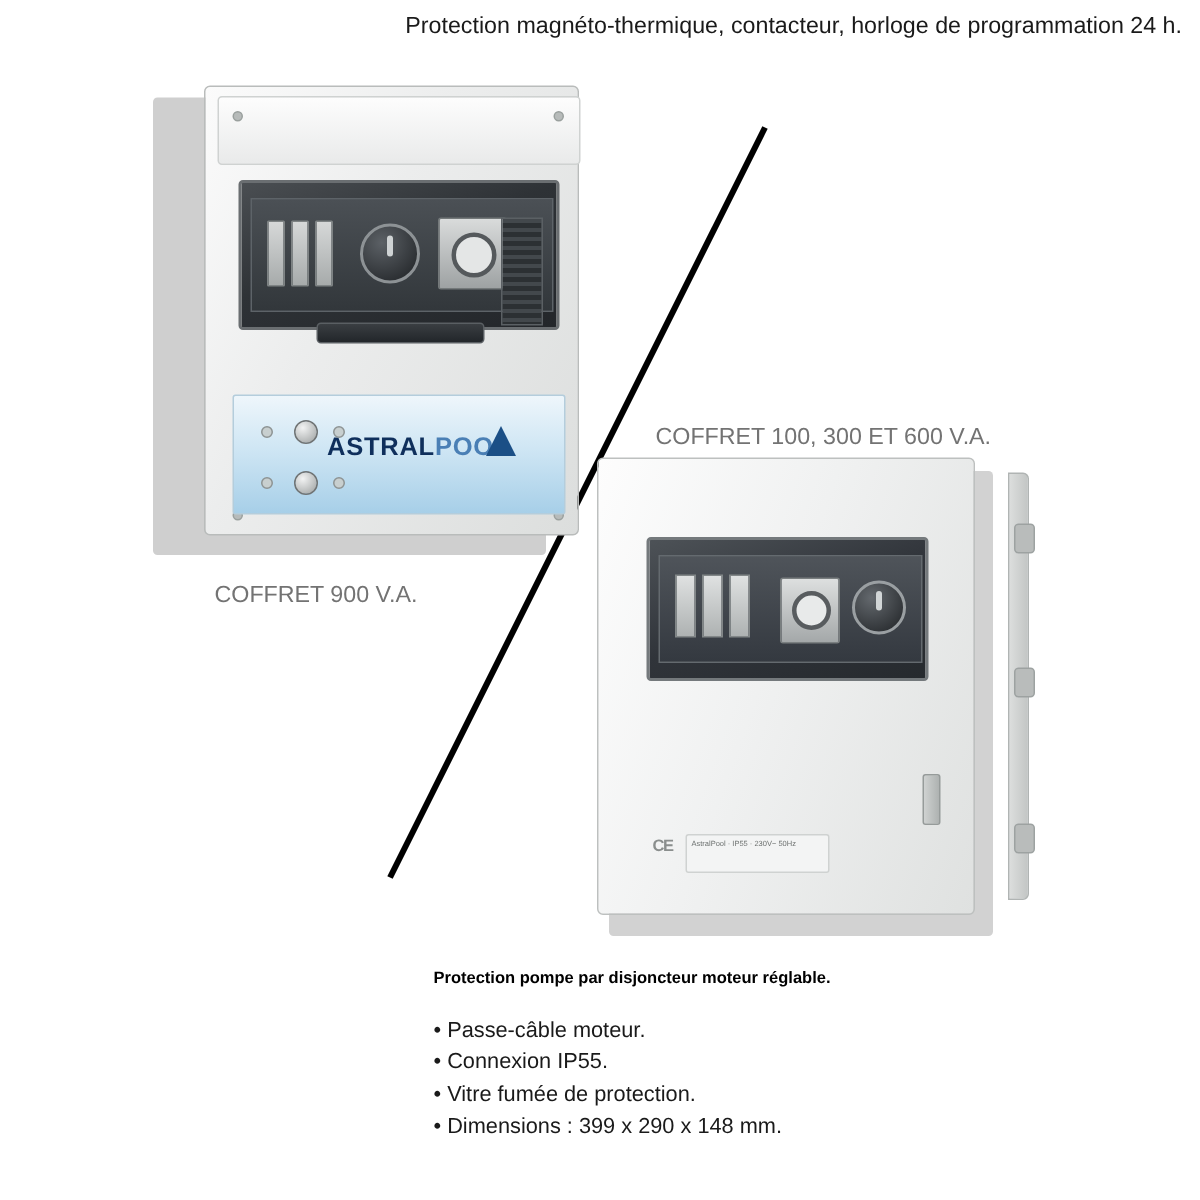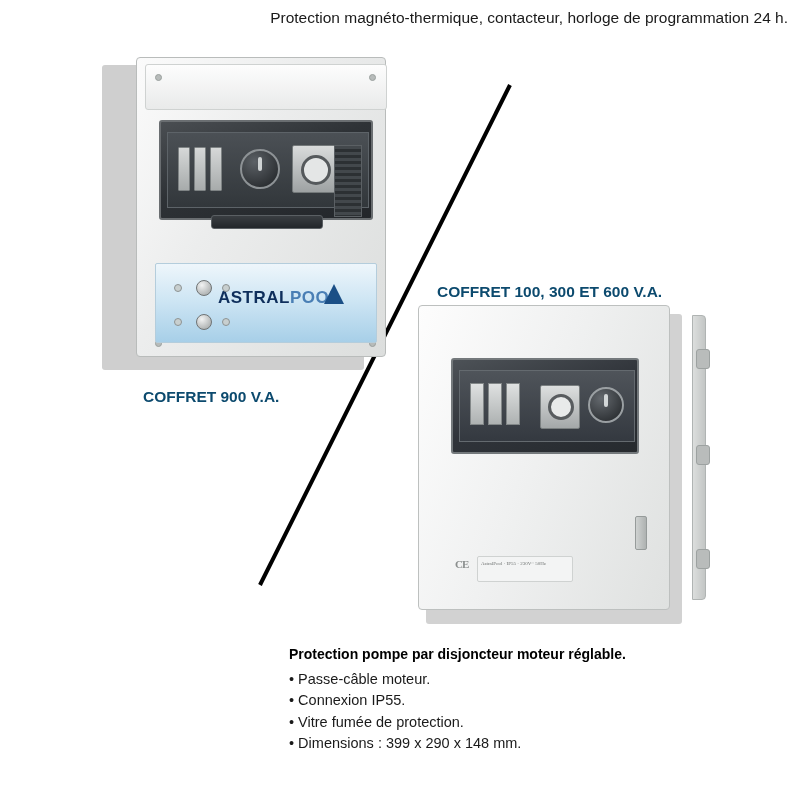--- a/index.html
+++ b/index.html
@@ -42,23 +42,23 @@
     left: 245px;
     top: 80px;
     width: 270px;
     height: 510px;
     pointer-events: none;
   }
 
   
   .caption {
     position: absolute;
-    font-weight: bold;
+    font-weight: normal;
     font-size: 15.5px;
-    color: #0c4a6e;
+    color: #737373;
     white-space: nowrap;
   }
   .caption-900 { left: 143px; top: 388px; }
   .caption-100 { left: 437px; top: 283px; }
 
   
   .prod900 {
     position: absolute;
     left: 96px;
     top: 57px;
@@ -203,25 +203,24 @@
     position: absolute;
     width: 8px; height: 8px;
     border-radius: 50%;
     background: #c8cfcf;
     border: 1px solid #8d9393;
   }
 
   
   .prod100 {
     position: absolute;
-    left: 418px;
+    left: 398px;
     top: 305px;
     width: 278px;
     height: 330px;
-    font-family: Liberation Serif, serif;
   }
   .p1-shadow {
     position: absolute;
     left: 8px; top: 9px;
     width: 256px; height: 310px;
     background: #d2d2d2;
     border-radius: 3px;
   }
   .p1-body {
     position: absolute;
@@ -334,23 +333,23 @@
 
   
   .specs {
     position: absolute;
     left: 289px;
     top: 646px;
     width: 480px;
   }
   .specs .spec-title {
     font-weight: bold;
-    font-size: 14px;
+    font-size: 11px;
     color: #000;
-    margin-bottom: 7px;
+    margin-bottom: 19px;
   }
   .specs ul {
     list-style: none;
     margin: 0;
     padding: 0;
   }
   .specs li {
     font-size: 14.5px;
     color: #1a1a1a;
     line-height: 1.48;

